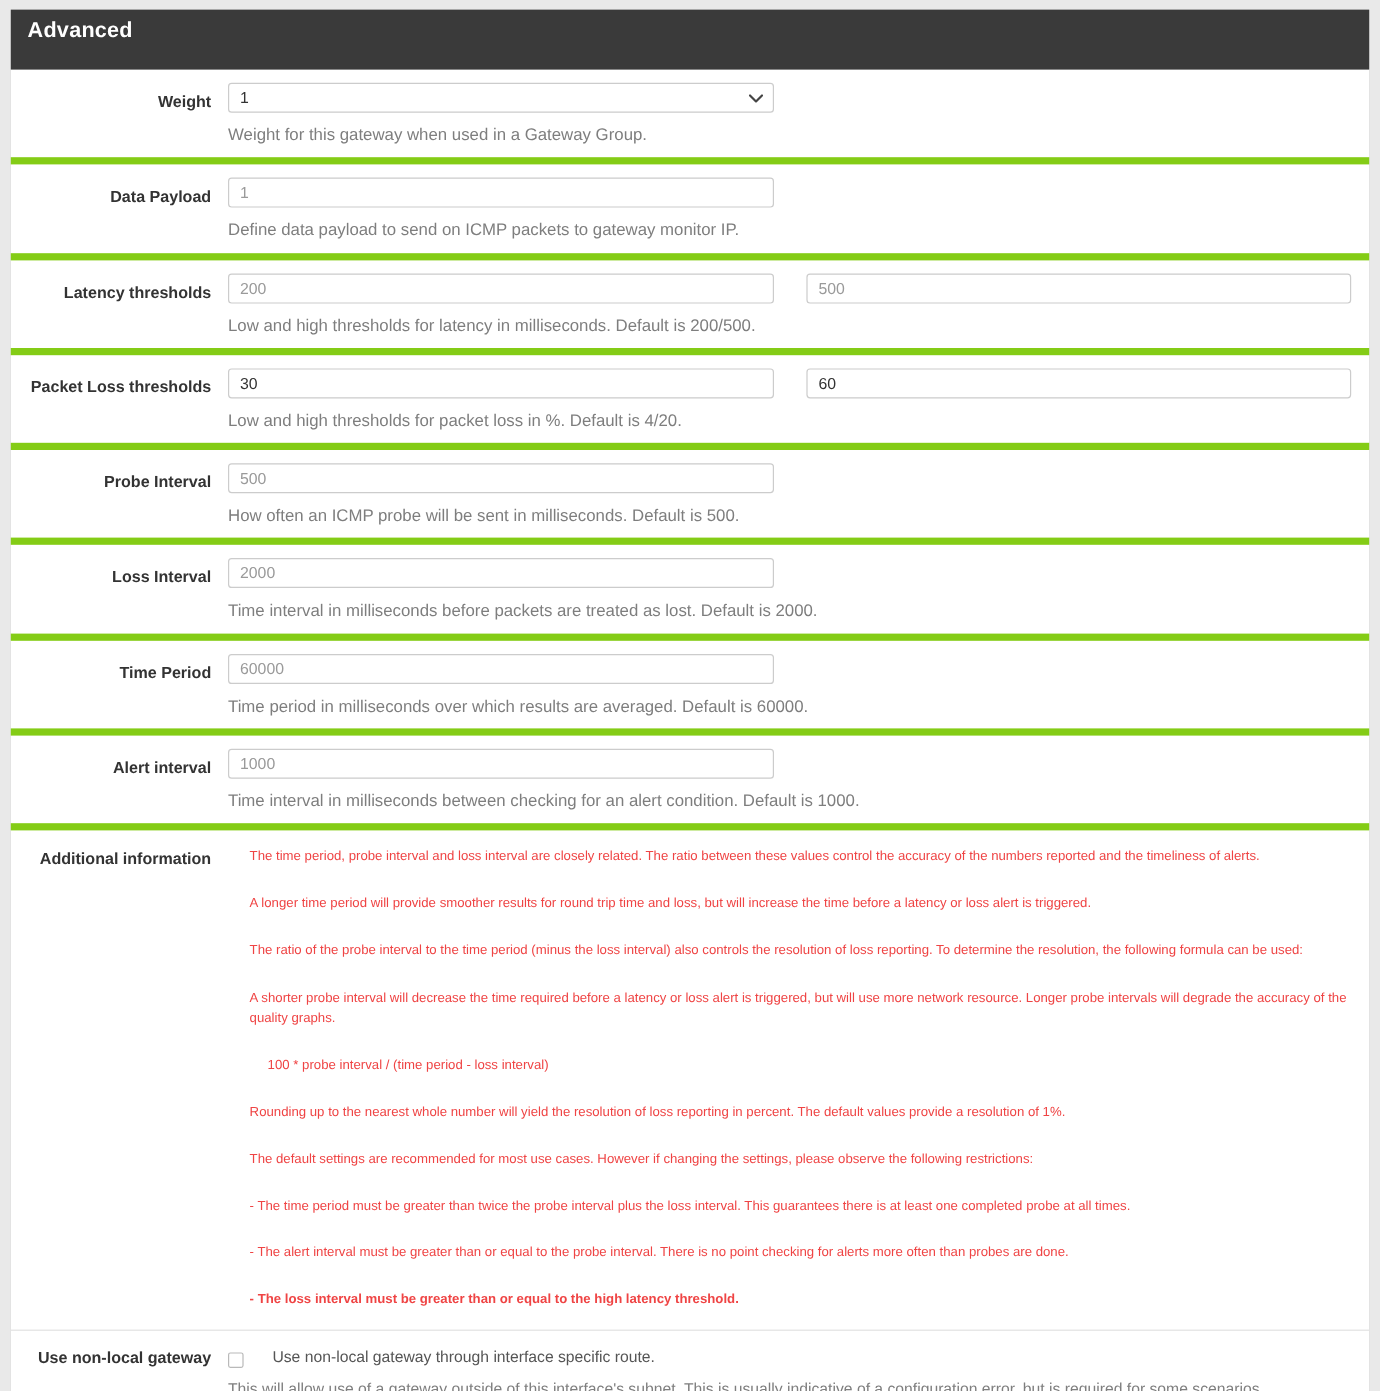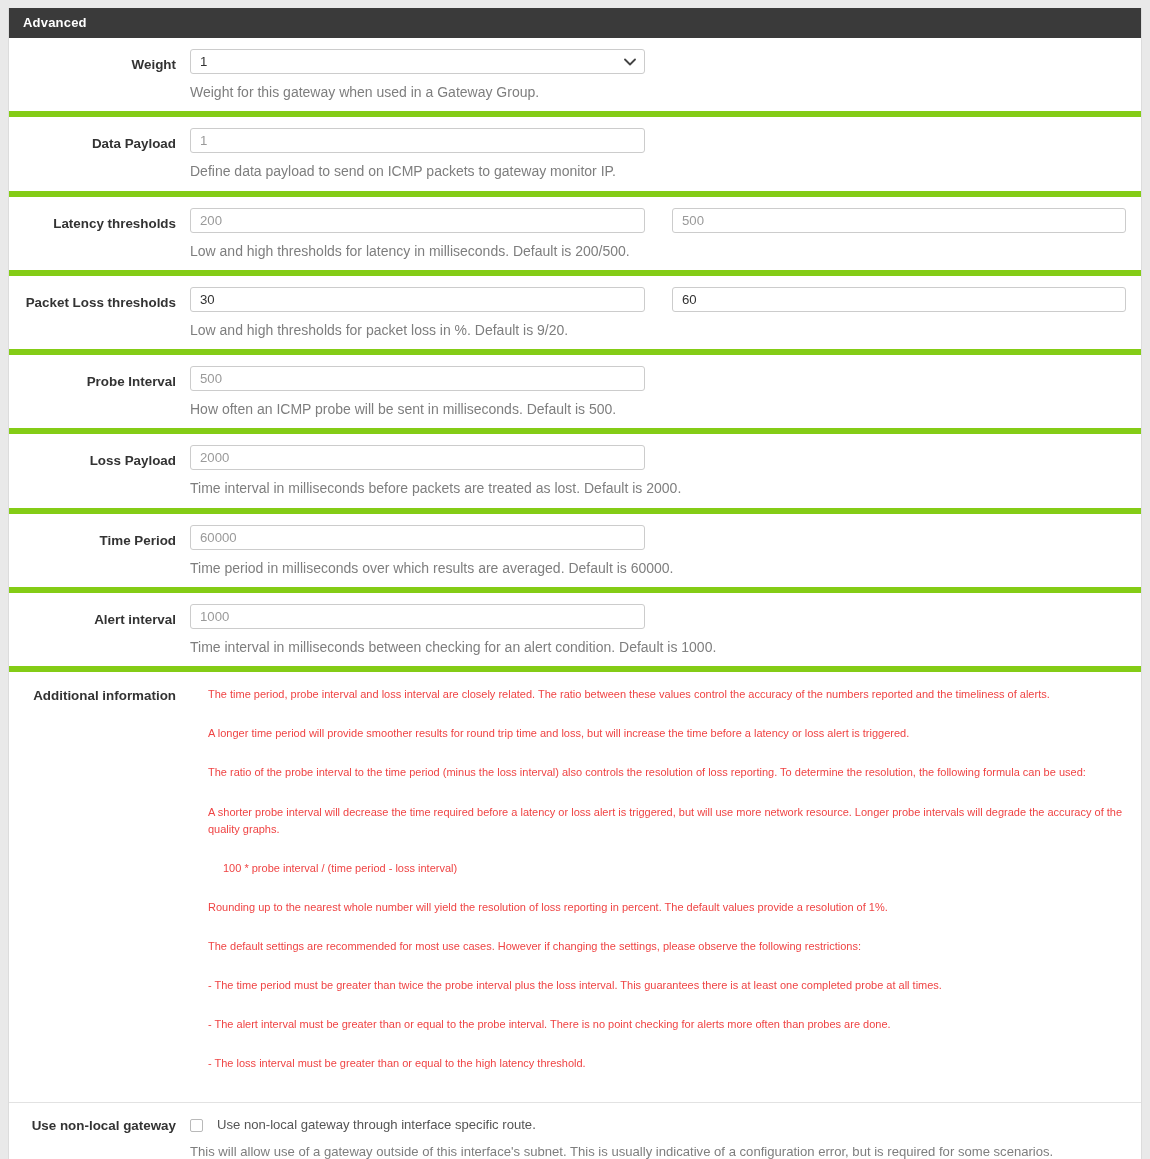--- a/index.html
+++ b/index.html
@@ -22,23 +22,23 @@
     top: 8px;
     width: 1134px;
     background: #ffffff;
     border: 1px solid #dcdcdc;
     border-top: none;
   }
 
   .panel-heading {
     background: #3a3a3a;
     color: #ffffff;
-    font-size: 13px;
+    font-size: 18px;
     font-weight: bold;
-    padding: 7px 0 8px 14px;
+    padding: 7px 0 22px 14px;
     letter-spacing: 0.2px;
   }
 
   .panel-body { padding: 0; }
 
   
   .form-row {
     display: flex;
     align-items: flex-start;
     border-bottom: 6px solid #84cc16;
@@ -134,33 +134,33 @@
   }
   .info-body p {
     margin: 0 0 22px 0;
     font-size: 11px;
     color: #ef4444;
     line-height: 1.55;
   }
   .info-body p.formula {
     padding-left: 15px;
   }
-  .info-body p:last-child { margin-bottom: 14px; }
+  .info-body p:last-child { margin-bottom: 0; font-weight: bold; }
 
   
   .check-row {
     display: flex;
     align-items: flex-start;
     padding: 13px 0 14px 0;
   }
   .check-row .row-label { padding-top: 1px; }
   .check-line {
     display: flex;
-    align-items: center;
-    gap: 14px;
+    align-items: flex-end;
+    gap: 24px;
   }
   .cbox {
     width: 13px;
     height: 13px;
     min-width: 13px;
     border: 1px solid #b9b9b9;
     border-radius: 2px;
     background: #fff;
     margin-top: 2px;
     cursor: pointer;
@@ -223,34 +223,34 @@
       </div>
     </div>
 
     <div class="form-row">
       <div class="row-label">Packet Loss thresholds</div>
       <div class="row-content">
         <div class="field-line">
           <input class="ctrl half" type="text" placeholder="10" value="30" style="">
           <input class="ctrl col2" type="text" placeholder="20" value="60" style="">
         </div>
-        <div class="help">Low and high thresholds for packet loss in %. Default is 9/20.</div>
+        <div class="help">Low and high thresholds for packet loss in %. Default is 4/20.</div>
       </div>
     </div>
 
     <div class="form-row">
       <div class="row-label">Probe Interval</div>
       <div class="row-content">
         <input class="ctrl wide" type="text" placeholder="500" style="">
         <div class="help">How often an ICMP probe will be sent in milliseconds. Default is 500.</div>
       </div>
     </div>
 
     <div class="form-row">
-      <div class="row-label">Loss Payload</div>
+      <div class="row-label">Loss Interval</div>
       <div class="row-content">
         <input class="ctrl wide" type="text" placeholder="2000" style="">
         <div class="help">Time interval in milliseconds before packets are treated as lost. Default is 2000.</div>
       </div>
     </div>
 
     <div class="form-row">
       <div class="row-label">Time Period</div>
       <div class="row-content">
         <input class="ctrl wide" type="text" placeholder="60000" style="">

